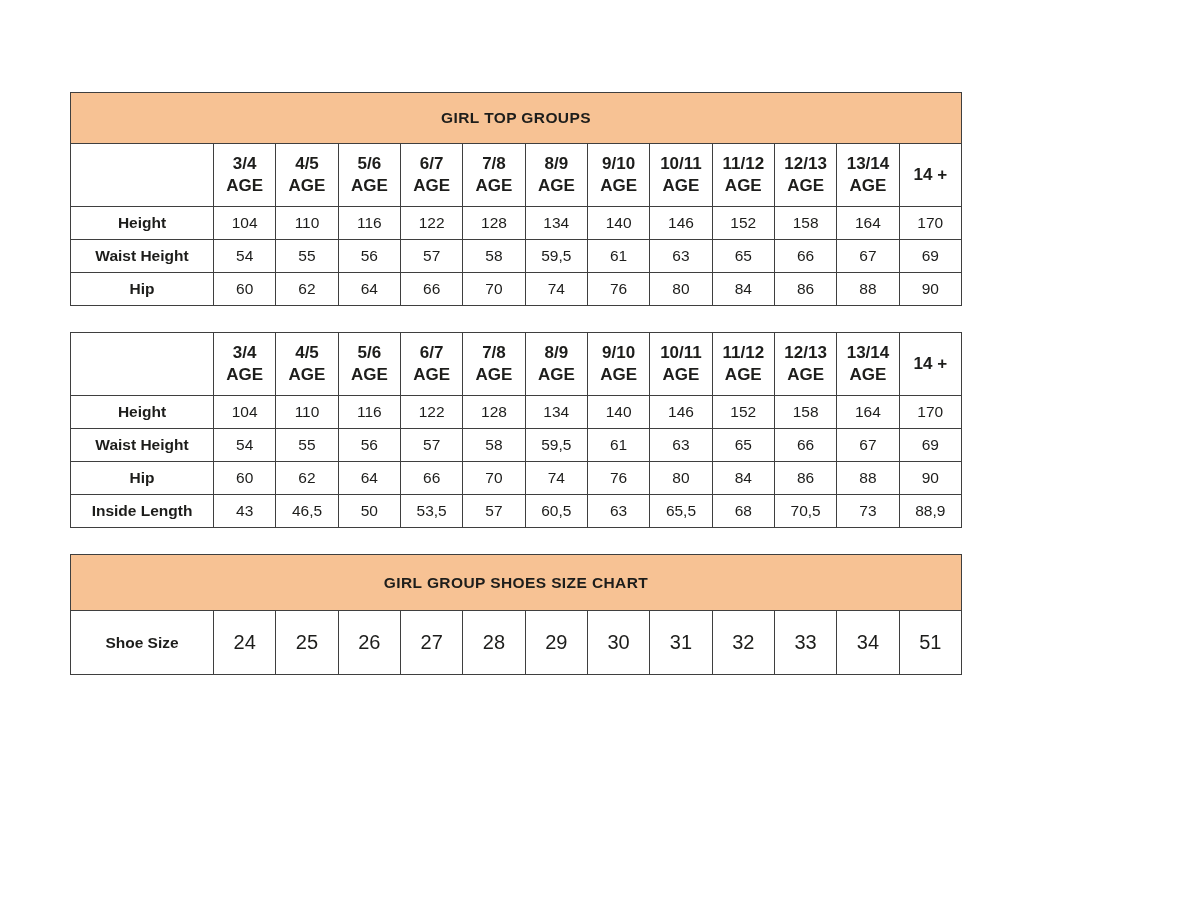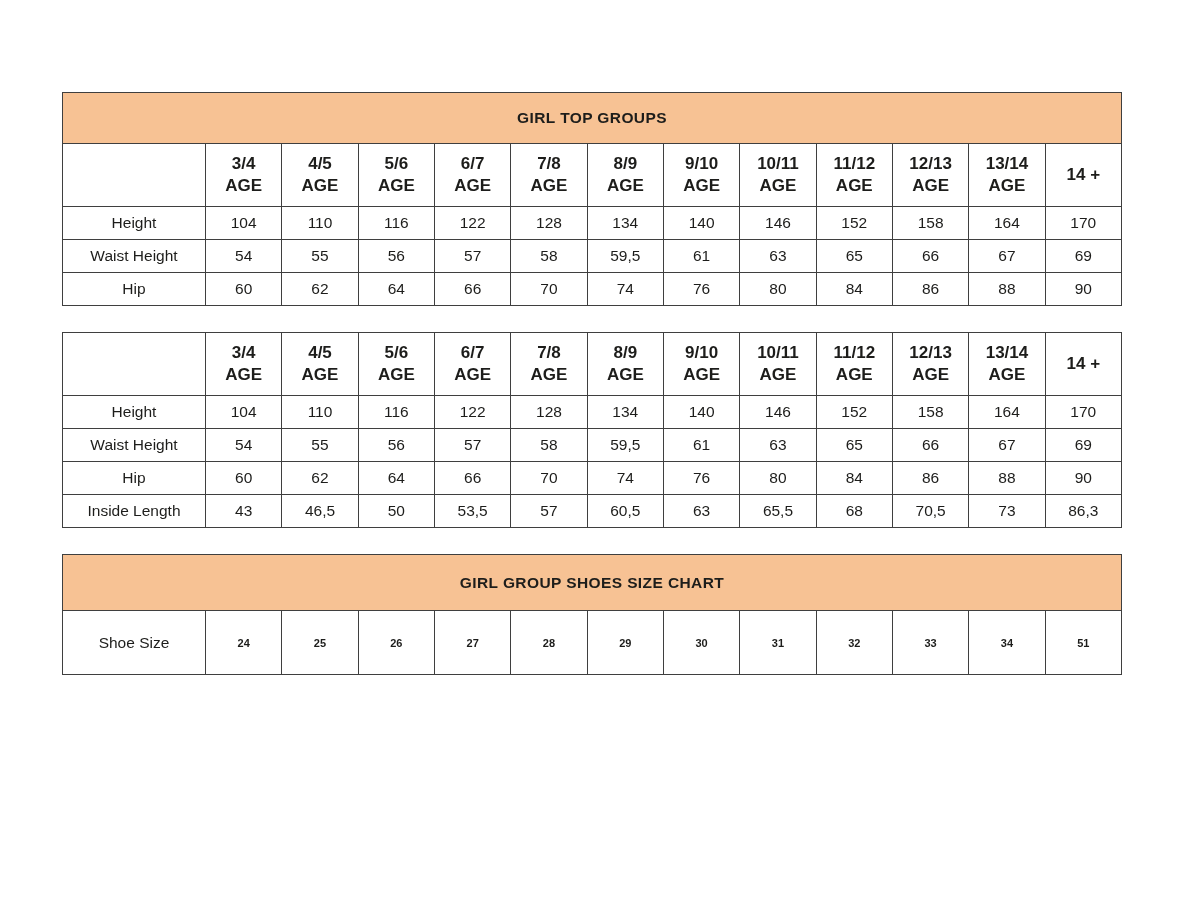--- a/index.html
+++ b/index.html
@@ -5,22 +5,22 @@
   html, body {
     margin: 0; padding: 0;
     width: 1200px; height: 905px;
     background: #ffffff;
     overflow: hidden;
     font-family: "Liberation Sans", sans-serif;
     color: #1d1d1b;
   }
   #size-charts {
     position: absolute;
-    left: 62px; top: 92px;
-    width: 1060px;
+    left: 70px; top: 92px;
+    width: 892px;
   }
   table.size-table {
     border-collapse: collapse;
     table-layout: fixed;
     width: 100%;
     margin-bottom: 26px;
   }
   table.size-table td {
     border: 1px solid #3f3f3f;
     text-align: center;
@@ -39,25 +39,25 @@
   }
   tr.colhead td {
     font-weight: bold;
     font-size: 17px;
     line-height: 1.3;
     height: 62px;
   }
   td.rowlabel {
     text-align: left;
     padding-left: 11px;
-    font-weight: normal;
+    font-weight: bold;
   }
   tr.datarow { height: 33px; }
   tr.datarow.tall { height: 64px; }
-  tr.datarow.tall td.val { font-weight: bold; font-size: 11px; }
+  tr.datarow.tall td.val { font-weight: normal; font-size: 20px; }
   table.shoes td.band { height: 55px; }
 </style>
 </head>
 <body>
 
 <div id="size-charts">
     <table class="size-table">
       <colgroup>
         <col style="width: 143px;">
         <col>
@@ -292,21 +292,21 @@
           <td class="val">46,5</td>
           <td class="val">50</td>
           <td class="val">53,5</td>
           <td class="val">57</td>
           <td class="val">60,5</td>
           <td class="val">63</td>
           <td class="val">65,5</td>
           <td class="val">68</td>
           <td class="val">70,5</td>
           <td class="val">73</td>
-          <td class="val">86,3</td>
+          <td class="val">88,9</td>
         </tr>
       </tbody>
     </table>
     <table class="size-table shoes">
       <colgroup>
         <col style="width: 143px;">
         <col>
         <col>
         <col>
         <col>

